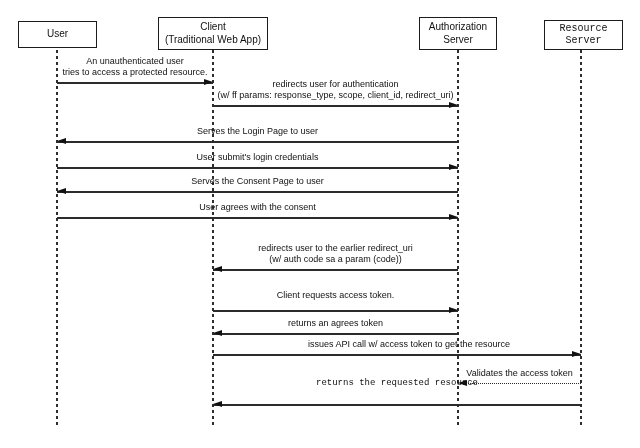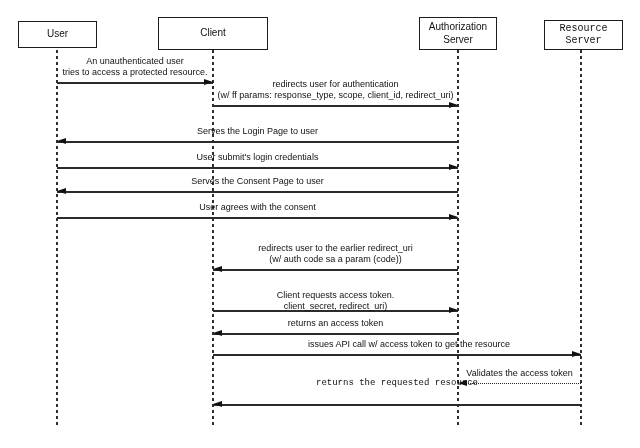--- a/index.html
+++ b/index.html
@@ -60,20 +60,21 @@
 <div id="stage">
     <div class="lifeline" style="left: 56.25px; top: 50px; height: 376px;"></div>
     <div class="lifeline" style="left: 212.25px; top: 50px; height: 376px;"></div>
     <div class="lifeline" style="left: 457.25px; top: 50px; height: 376px;"></div>
     <div class="lifeline" style="left: 580.25px; top: 50px; height: 376px;"></div>
     <div class="actor-box" style="left: 18px; top: 21px; width: 79px; height: 27px;">
       <div>User</div>
     </div>
     <div class="actor-box" style="left: 158px; top: 17px; width: 110px; height: 33px; text-align: right;">
       <div>Client</div>
+      <div>(Traditional Web App)</div>
     </div>
     <div class="actor-box" style="left: 419px; top: 17px; width: 78px; height: 33px; justify-content: center;">
       <div>Authorization</div>
       <div>Server</div>
     </div>
     <div class="actor-box" style="left: 544px; top: 20px; width: 79px; height: 30px; font-family: Liberation Mono, monospace;">
       <div>Resource Server</div>
     </div>
     <div class="msg-line solid" style="left: 57px; width: 156px; top: 82px;"></div>
     <div class="arrowhead right" style="left: 204px; top: 79.2px;"></div>
@@ -91,24 +92,24 @@
     <div class="arrowhead left" style="left: 57px; top: 188.2px;"></div>
     <div class="msg-label" style="left: 37.5px; width: 440px; top: 176px;"><div>Serves the Consent Page to user</div></div>
     <div class="msg-line solid" style="left: 57px; width: 401px; top: 217px;"></div>
     <div class="arrowhead right" style="left: 449px; top: 214.2px;"></div>
     <div class="msg-label" style="left: 37.5px; width: 440px; top: 202px;"><div>User agrees with the consent</div></div>
     <div class="msg-line solid" style="left: 213px; width: 245px; top: 269px;"></div>
     <div class="arrowhead left" style="left: 213px; top: 266.2px;"></div>
     <div class="msg-label" style="left: 115.5px; width: 440px; top: 243px;"><div>redirects user to the earlier redirect_uri</div><div>(w/ auth code sa a param (code))</div></div>
     <div class="msg-line solid" style="left: 213px; width: 245px; top: 310px;"></div>
     <div class="arrowhead right" style="left: 449px; top: 307.2px;"></div>
-    <div class="msg-label" style="left: 115.5px; width: 440px; top: 290px;"><div>Client requests access token.</div><div>client_secret, redirect_uri)</div></div>
+    <div class="msg-label" style="left: 115.5px; width: 440px; top: 290px;"><div>Client requests access token.</div></div>
     <div class="msg-line solid" style="left: 213px; width: 245px; top: 333px;"></div>
     <div class="arrowhead left" style="left: 213px; top: 330.2px;"></div>
-    <div class="msg-label" style="left: 115.5px; width: 440px; top: 318px;"><div>returns an access token</div></div>
+    <div class="msg-label" style="left: 115.5px; width: 440px; top: 318px;"><div>returns an agrees token</div></div>
     <div class="msg-line solid" style="left: 213px; width: 368px; top: 354px;"></div>
     <div class="arrowhead right" style="left: 572px; top: 351.2px;"></div>
     <div class="msg-label" style="left: 189px; width: 440px; top: 339px;"><div>issues API call w/ access token to get the resource</div></div>
     <div class="msg-line dashed" style="left: 458px; width: 123px; top: 383px;"></div>
     <div class="arrowhead left" style="left: 458px; top: 380.2px;"></div>
     <div class="msg-label" style="left: 299.5px; width: 440px; top: 368px;"><div>Validates the access token</div></div>
     <div class="msg-line solid" style="left: 213px; width: 368px; top: 404px;"></div>
     <div class="arrowhead left" style="left: 213px; top: 401.2px;"></div>
     <div class="msg-label" style="left: 177px; width: 440px; top: 378px; font-family: Liberation Mono, monospace;"><div>returns the requested resource</div></div>
   </div>

